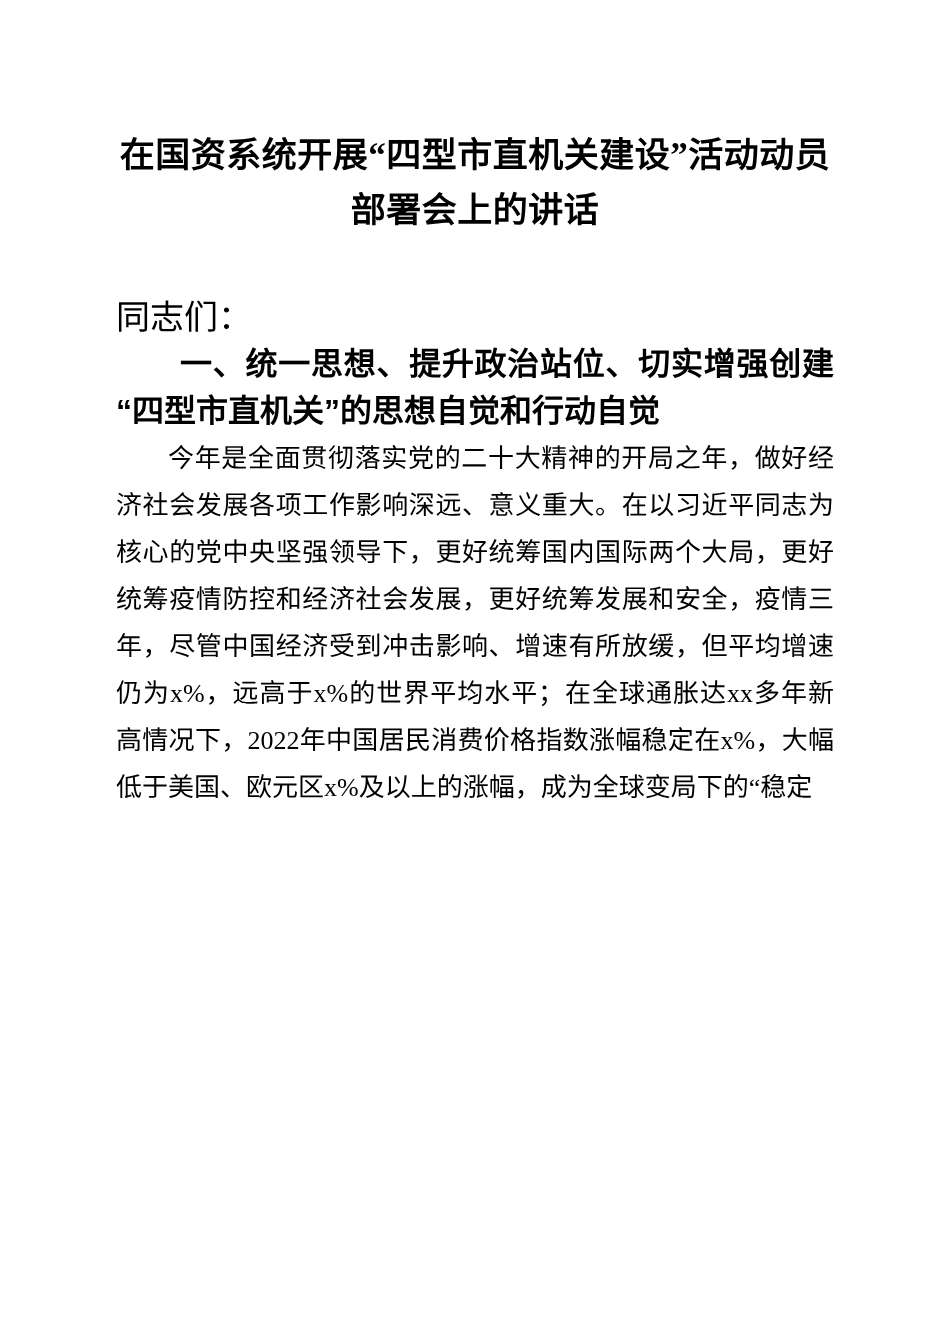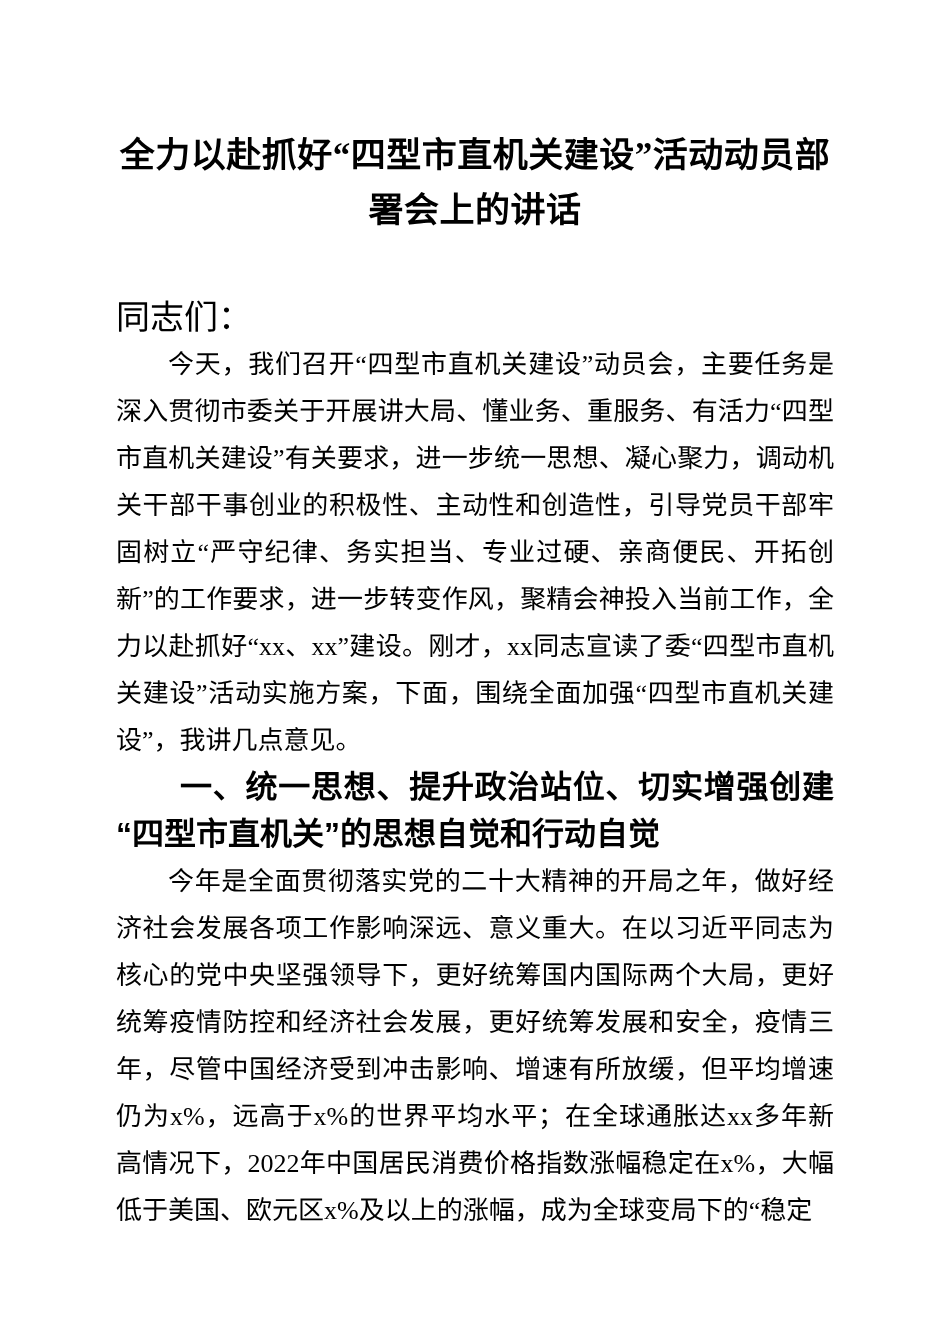--- a/index.html
+++ b/index.html
@@ -50,22 +50,21 @@
     line-height: 47px;
     margin: 0;
     text-align: justify;
     text-indent: 2em;
   }
 </style>
 </head>
 <body>
 
 <div class="page">
-  <h1 class="doc-title">全力以赴抓好“四型市直机关建设”活动动员部署会上的讲话</h1>
+  <h1 class="doc-title">在国资系统开展“四型市直机关建设”活动动员部署会上的讲话</h1>
 
   <p class="salutation">同志们：</p>
 
-  <p class="body-para">今天，我们召开“四型市直机关建设”动员会，主要任务是深入贯彻市委关于开展讲大局、懂业务、重服务、有活力“四型市直机关建设”有关要求，进一步统一思想、凝心聚力，调动机关干部干事创业的积极性、主动性和创造性，引导党员干部牢固树立“严守纪律、务实担当、专业过硬、亲商便民、开拓创新”的工作要求，进一步转变作风，聚精会神投入当前工作，全力以赴抓好“xx、xx”建设。刚才，xx同志宣读了委“四型市直机关建设”活动实施方案，下面，围绕全面加强“四型市直机关建设”，我讲几点意见。</p>
 
   <h2 class="section-heading">一、统一思想、提升政治站位、切实增强创建“四型市直机关”的思想自觉和行动自觉</h2>
 
   <p class="body-para">今年是全面贯彻落实党的二十大精神的开局之年，做好经济社会发展各项工作影响深远、意义重大。在以习近平同志为核心的党中央坚强领导下，更好统筹国内国际两个大局，更好统筹疫情防控和经济社会发展，更好统筹发展和安全，疫情三年，尽管中国经济受到冲击影响、增速有所放缓，但平均增速仍为x%，远高于x%的世界平均水平；在全球通胀达xx多年新高情况下，2022年中国居民消费价格指数涨幅稳定在x%，大幅低于美国、欧元区x%及以上的涨幅，成为全球变局下的“稳定</p>
 </div>
 
 </body></html>

